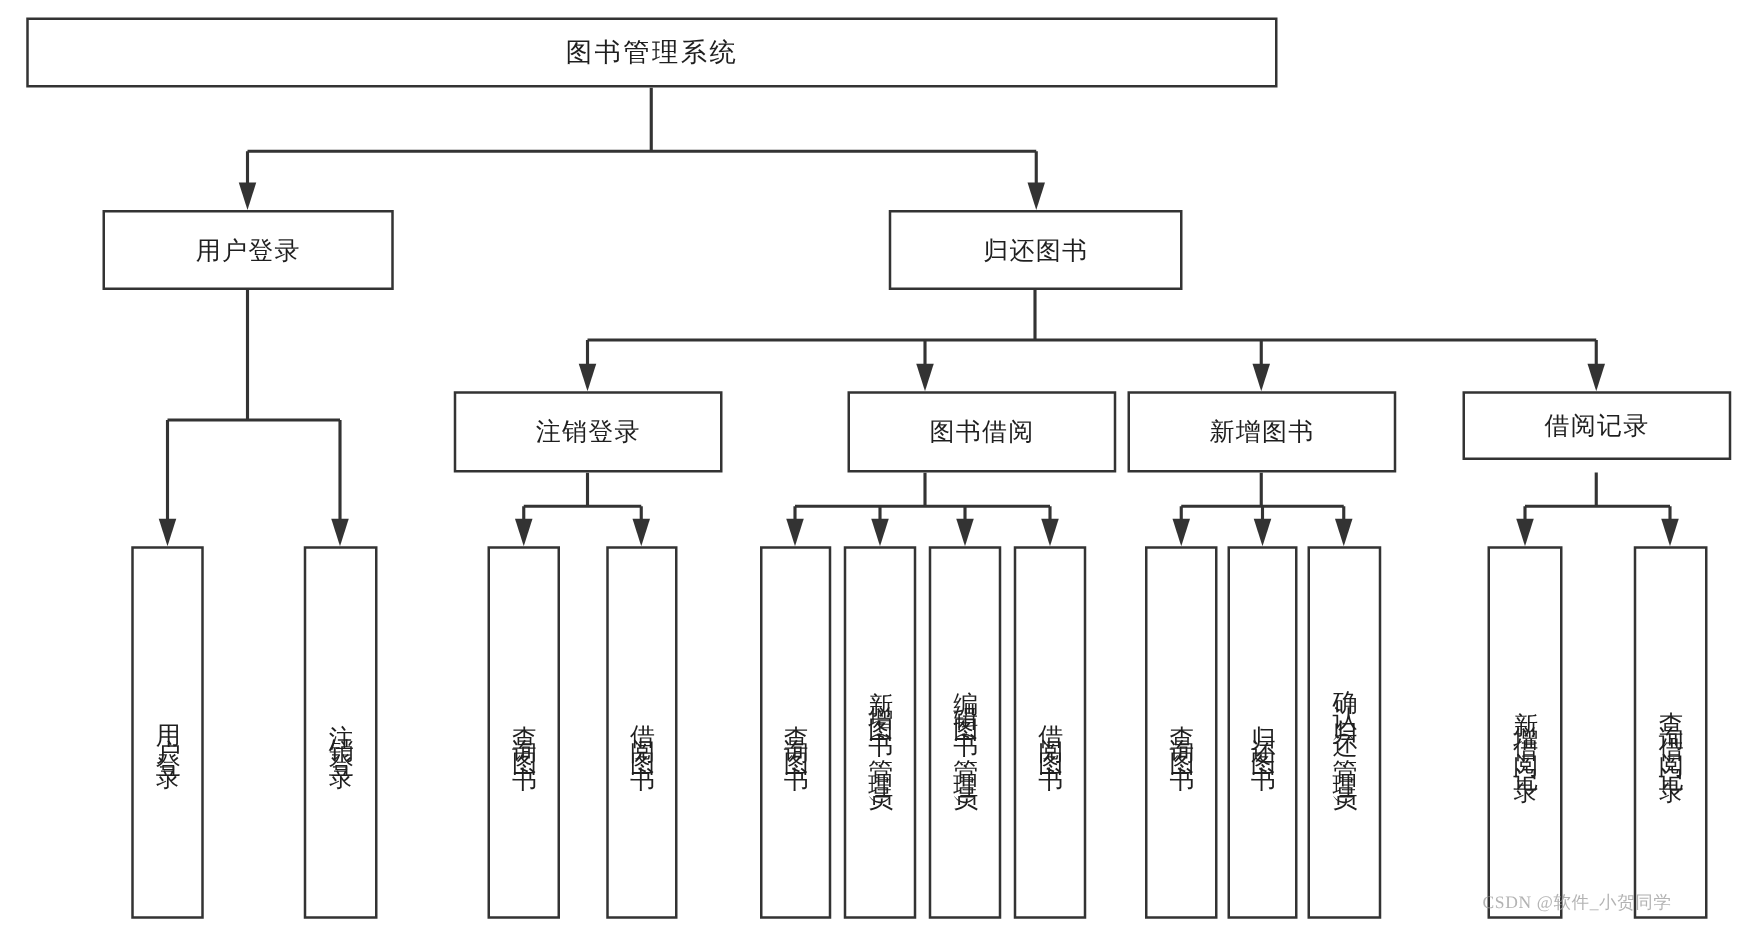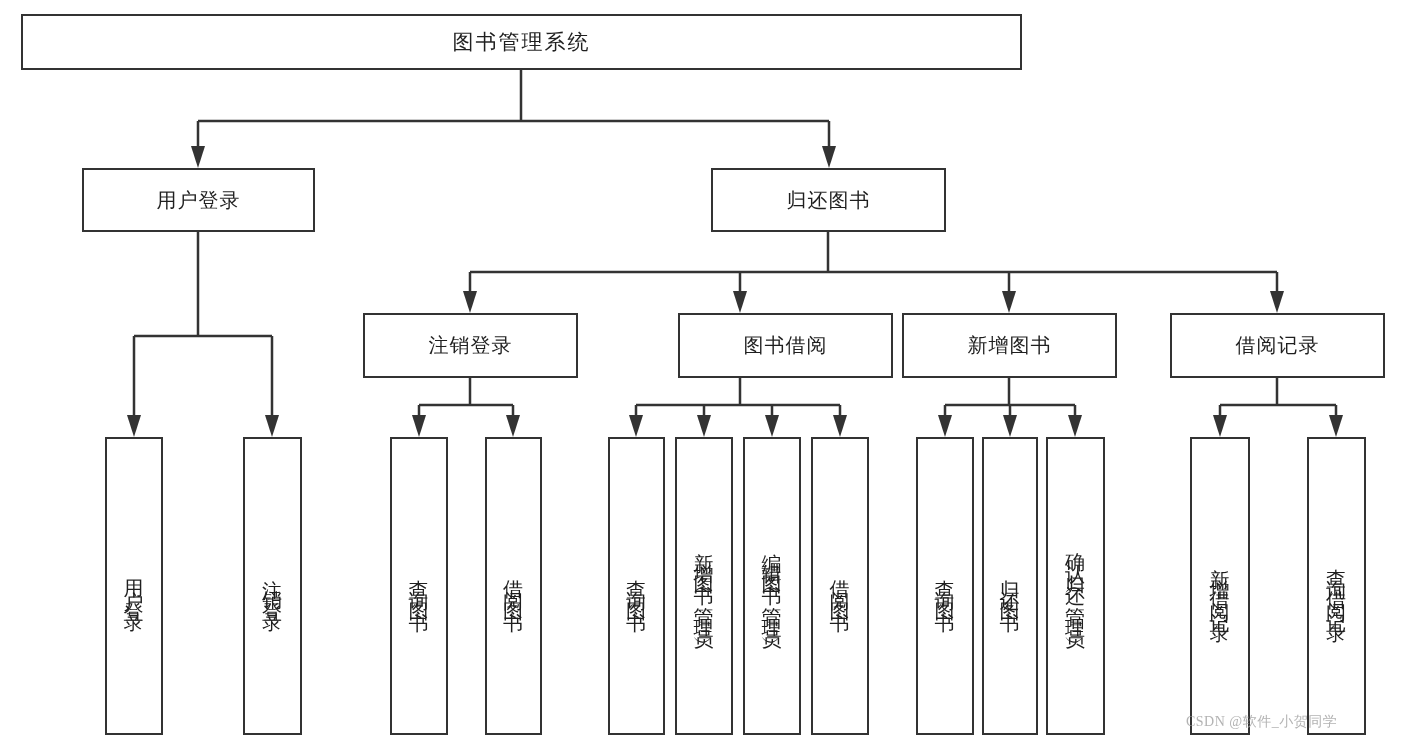--- a/index.html
+++ b/index.html
@@ -81,21 +81,21 @@
 
   <div class="node hnode" style="left:363px;top:313px;width:215px;height:65px;">
     <span class="label">注销登录</span>
   </div>
   <div class="node hnode" style="left:633px;top:313px;width:215px;height:65px;margin-left:45px;">
     <span class="label">图书借阅</span>
   </div>
   <div class="node hnode" style="left:902px;top:313px;width:215px;height:65px;">
     <span class="label">新增图书</span>
   </div>
-  <div class="node hnode" style="left:1170px;top:313px;width:215px;height:65px;text-align:center;">
+  <div class="node hnode" style="left:1170px;top:313px;width:215px;height:55px;text-align:center;">
     <span class="label">借阅记录</span>
   </div>
 
   <div class="node vnode" style="left:105px;top:437px;width:58px;height:298px;">
     <span class="label">用户登录</span>
   </div>
   <div class="node vnode" style="left:243px;top:437px;width:59px;height:298px;">
     <span class="label">注销登录</span>
   </div>
 

